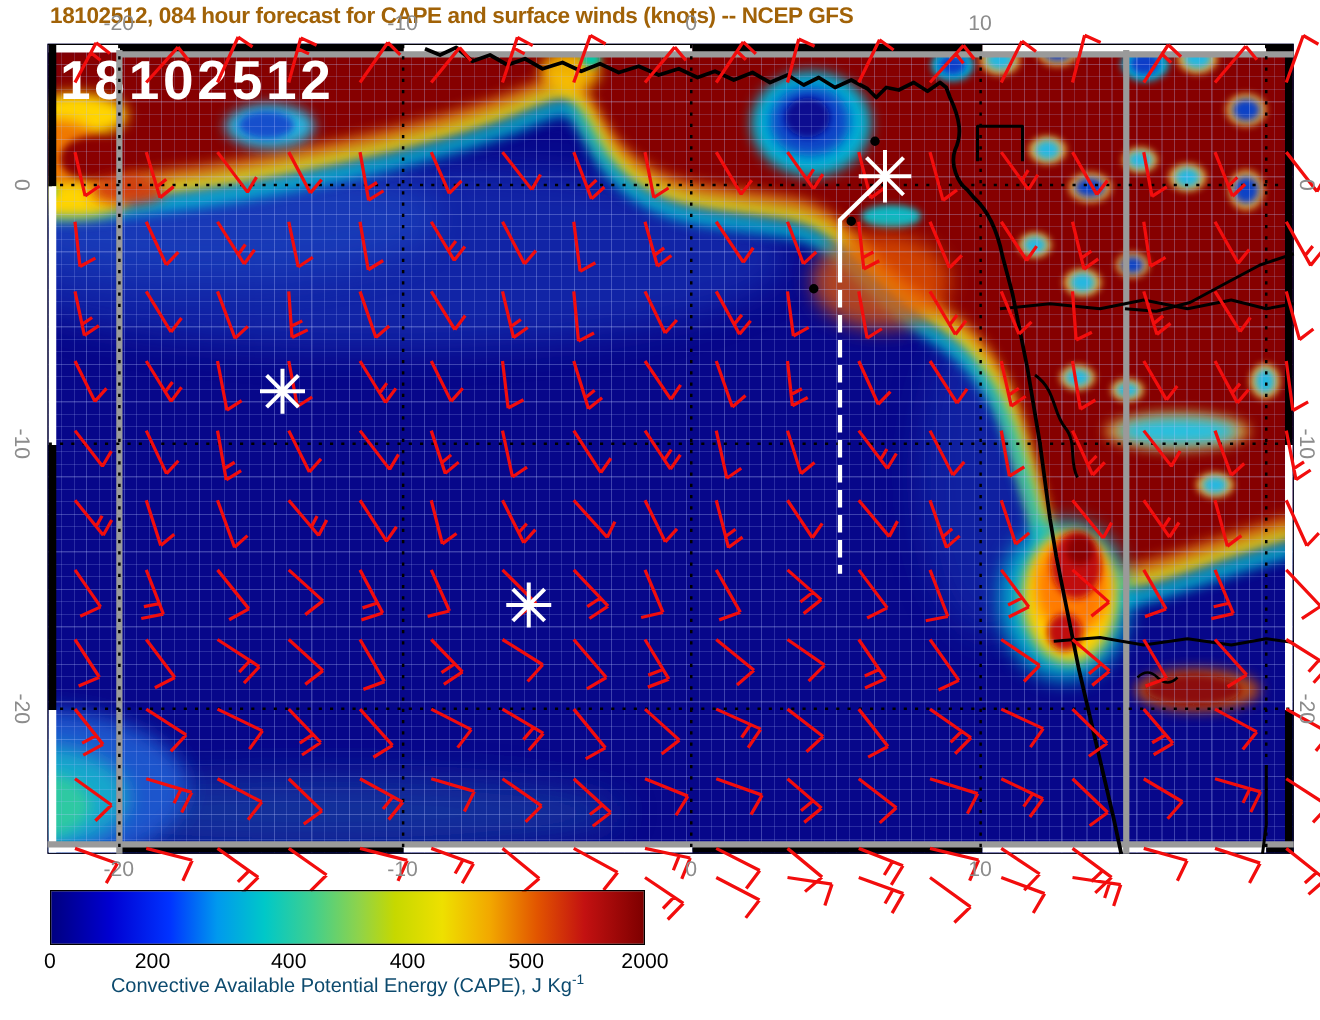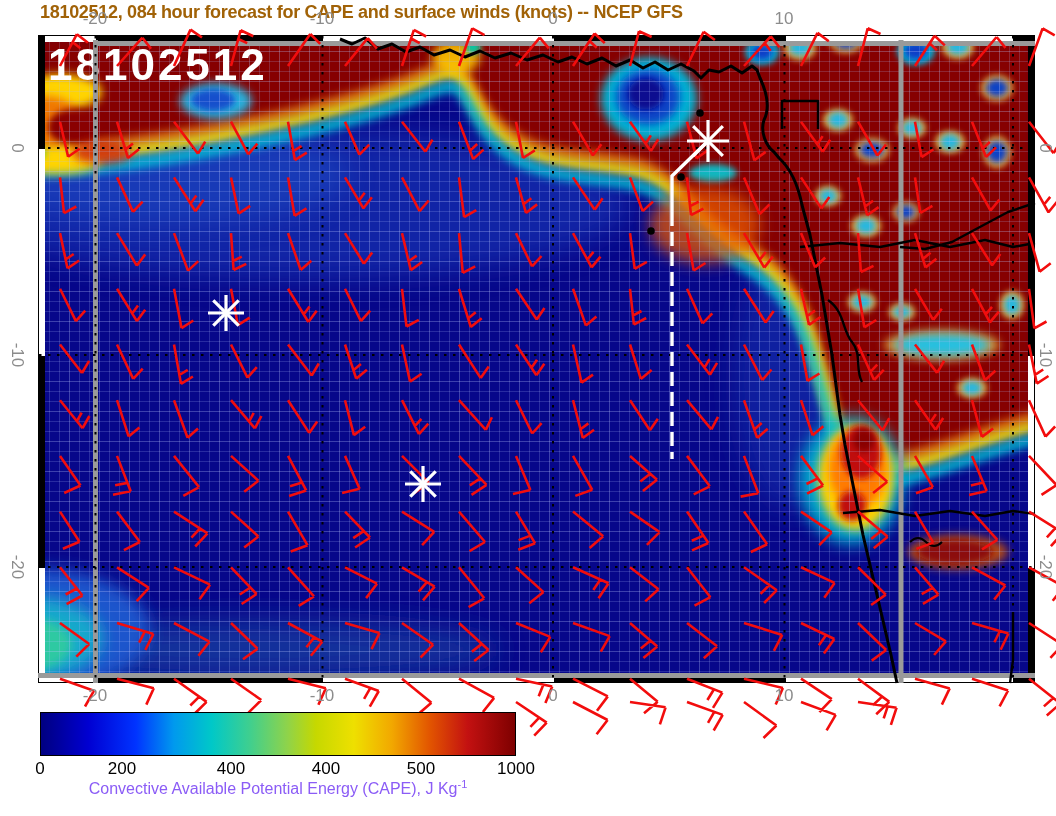--- a/index.html
+++ b/index.html
@@ -15,21 +15,21 @@
       repeating-linear-gradient(90deg, rgba(205,215,255,.13) 0 1px, transparent 1px 30px),
       repeating-linear-gradient(0deg,  rgba(205,215,255,.13) 0 1px, transparent 1px 30px);}
   .bignum{position:absolute;left:9px;top:4px;font-size:44px;font-weight:bold;color:#fff;letter-spacing:3px;}
   .band{position:absolute;}
   .overlay{position:absolute;left:0;top:0;pointer-events:none;}
   .axlab{position:absolute;color:#8c8c8c;font-size:17px;transform:translate(-50%,0);white-space:nowrap;}
   .axlab.side{transform:translate(-50%,-50%) rotate(90deg);}
   .cbar{position:absolute;left:40px;top:712px;width:476px;height:44px;border:1px solid #000;box-sizing:border-box;}
   .cbticks{position:absolute;top:759px;left:0;width:1056px;height:20px;}
   .cbtick{position:absolute;color:#000;font-size:17px;transform:translate(-50%,0);}
-  .cbcaption{position:absolute;left:40px;top:778px;width:476px;text-align:center;font-size:16px;color:#8b5cf6;}
+  .cbcaption{position:absolute;left:40px;top:778px;width:476px;text-align:center;font-size:16px;color:#0c4a6e;}
   .cbcaption sup{font-size:11px;}
 </style>
 </head>
 <body>
 
 <div class="canvas">
   <div class="title">18102512, 084 hour forecast for CAPE and surface winds (knots) -- NCEP GFS</div>
 
   <div class="map">
 
@@ -243,18 +243,18 @@
       <div class="axlab side" style="left: 1045px; top: 567px;">-20</div>
     </div>
 
   <div class="cbar" style="background: linear-gradient(90deg, rgb(0, 0, 128) 0%, rgb(0, 0, 210) 10%, rgb(0, 51, 255) 20%, rgb(0, 153, 238) 28%, rgb(0, 200, 200) 36%, rgb(63, 207, 143) 44%, rgb(143, 211, 74) 52%, rgb(198, 216, 0) 58%, rgb(238, 224, 0) 66%, rgb(242, 168, 0) 74%, rgb(226, 85, 0) 82%, rgb(195, 17, 17) 90%, rgb(126, 0, 0) 100%);"></div>
   <div class="cbticks" id="cbticks">
       <div class="cbtick" style="left: 40px;">0</div>
       <div class="cbtick" style="left: 122px;">200</div>
       <div class="cbtick" style="left: 231px;">400</div>
       <div class="cbtick" style="left: 326px;">400</div>
       <div class="cbtick" style="left: 421px;">500</div>
-      <div class="cbtick" style="left: 516px;">1000</div>
+      <div class="cbtick" style="left: 516px;">2000</div>
     </div>
   <div class="cbcaption">
     <span>Convective Available Potential Energy (CAPE), J Kg</span><sup>-1</sup>
   </div>
 </div>
 
 </body></html>

